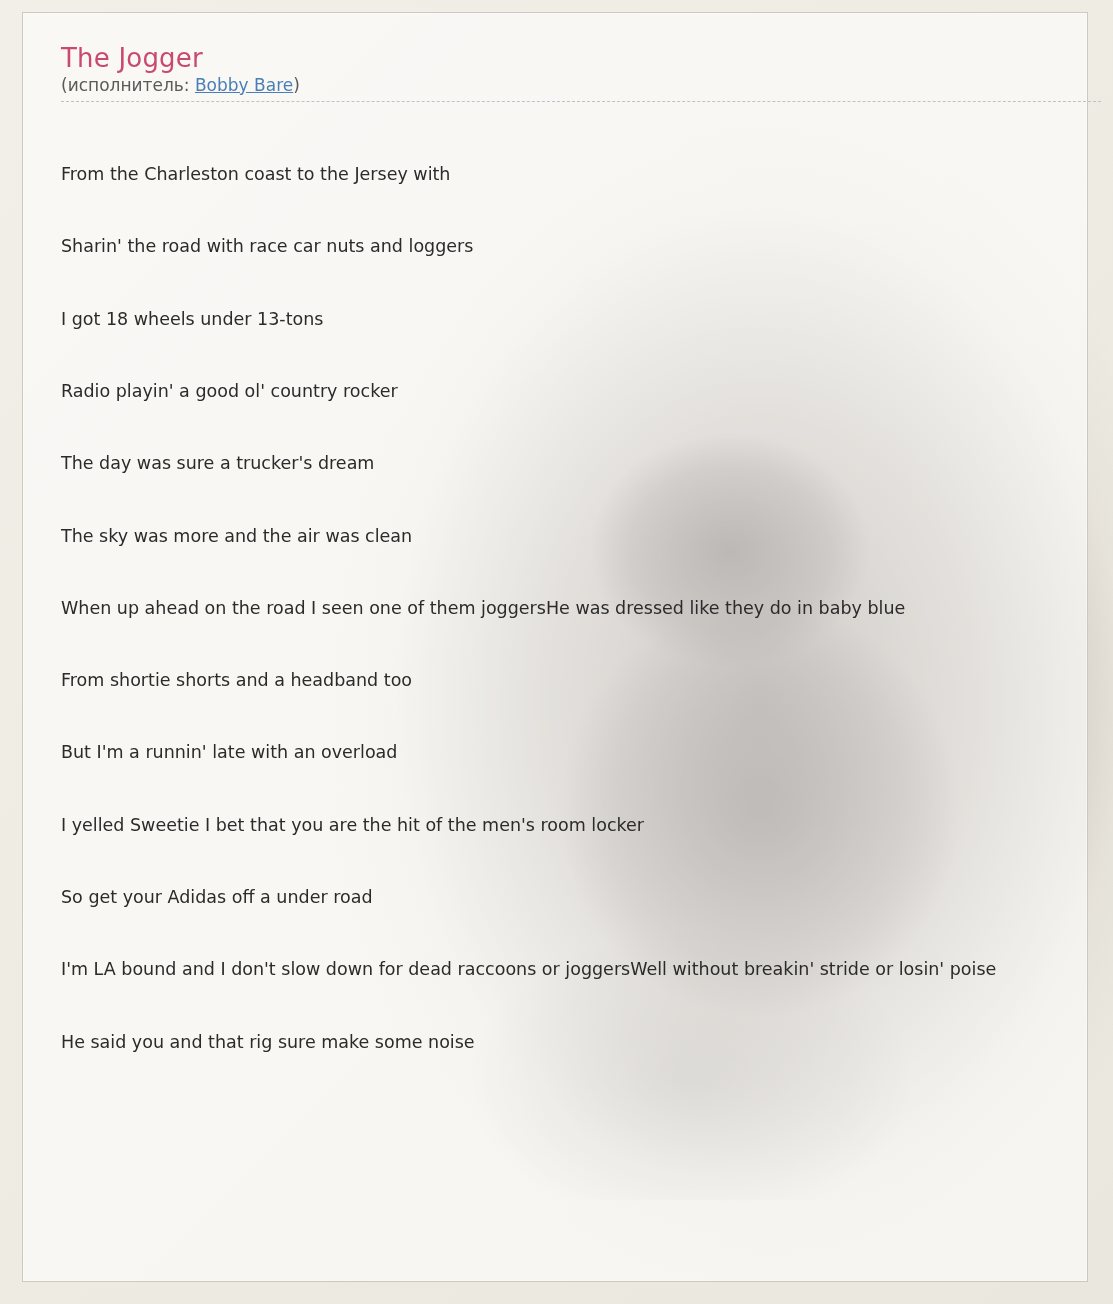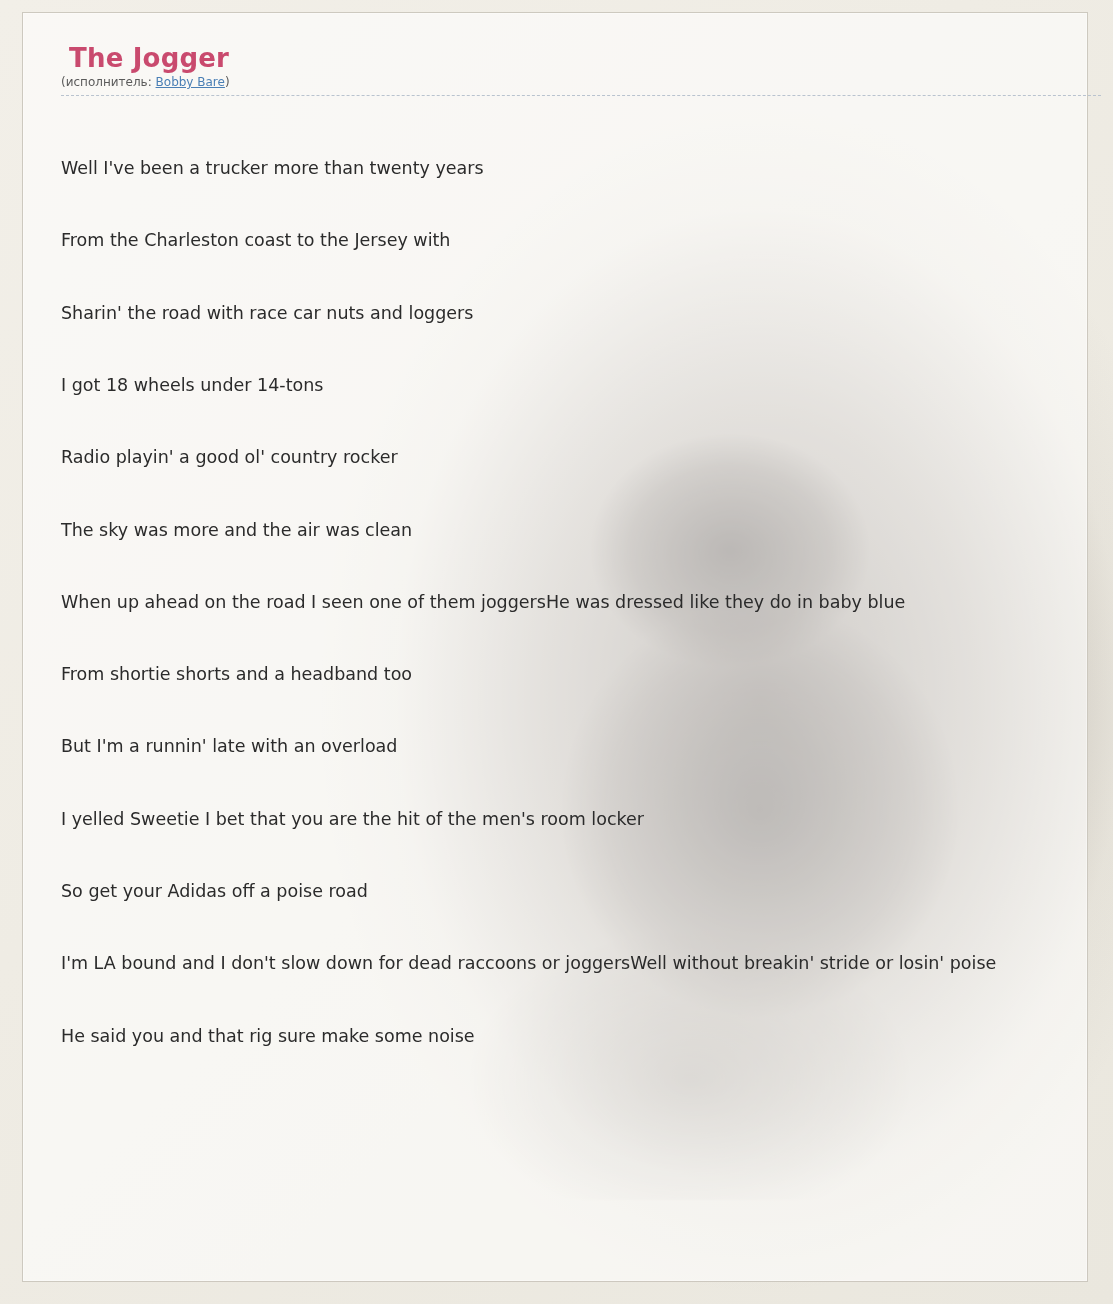--- a/index.html
+++ b/index.html
@@ -46,26 +46,26 @@
   }
   .content {
     position: absolute;
     left: 38px;
     top: 30px;
     right: 10px;
   }
   .song-title {
     font-size: 26px;
     color: #c94a6e;
-    font-weight: bold;
-    margin: 0 0 2px 8px;
+    font-weight: normal;
+    margin: 0 0 2px 0;
     letter-spacing: 0.2px;
   }
   .artist-line {
-    font-size: 12px;
+    font-size: 17px;
     color: #5a5a5a;
     padding-bottom: 6px;
     border-bottom: 1px dashed #b9c3cf;
     width: 1040px;
     box-sizing: border-box;
   }
   .artist-link {
     color: #4a7fb5;
     text-decoration: underline;
     cursor: pointer;
@@ -90,31 +90,31 @@
 </div>
 
 <div class="sheet">
   <div class="content">
 
     <h1 class="song-title">The Jogger</h1>
 
     <div class="artist-line"><span>(исполнитель: </span><span class="artist-link">Bobby Bare</span><span>)</span></div>
 
     <div class="lyrics">
-      <div>Well I've been a trucker more than twenty years</div>
       <div>From the Charleston coast to the Jersey with</div>
       <div>Sharin' the road with race car nuts and loggers</div>
-      <div>I got 18 wheels under 14-tons</div>
+      <div>I got 18 wheels under 13-tons</div>
       <div>Radio playin' a good ol' country rocker</div>
+      <div>The day was sure a trucker's dream</div>
       <div>The sky was more and the air was clean</div>
       <div>When up ahead on the road I seen one of them joggersHe was dressed like they do in baby blue</div>
       <div>From shortie shorts and a headband too</div>
       <div>But I'm a runnin' late with an overload</div>
       <div>I yelled Sweetie I bet that you are the hit of the men's room locker</div>
-      <div>So get your Adidas off a poise road</div>
+      <div>So get your Adidas off a under road</div>
       <div>I'm LA bound and I don't slow down for dead raccoons or joggersWell without breakin' stride or losin' poise</div>
       <div>He said you and that rig sure make some noise</div>
       
       
       
       
       
       
       
       

